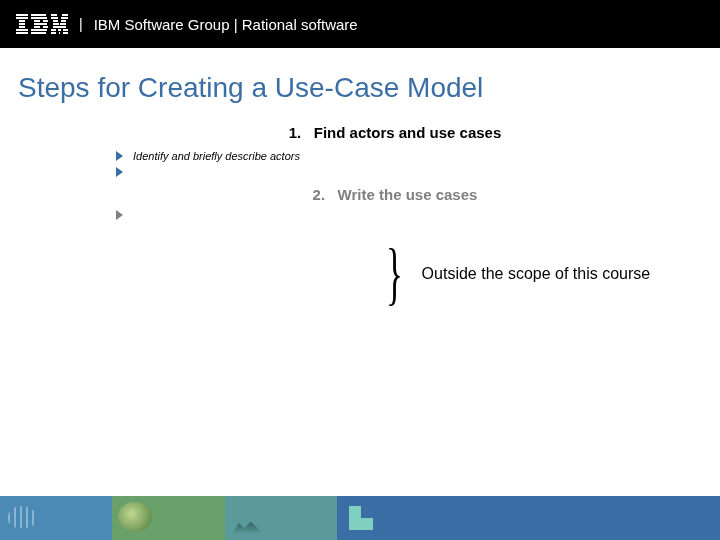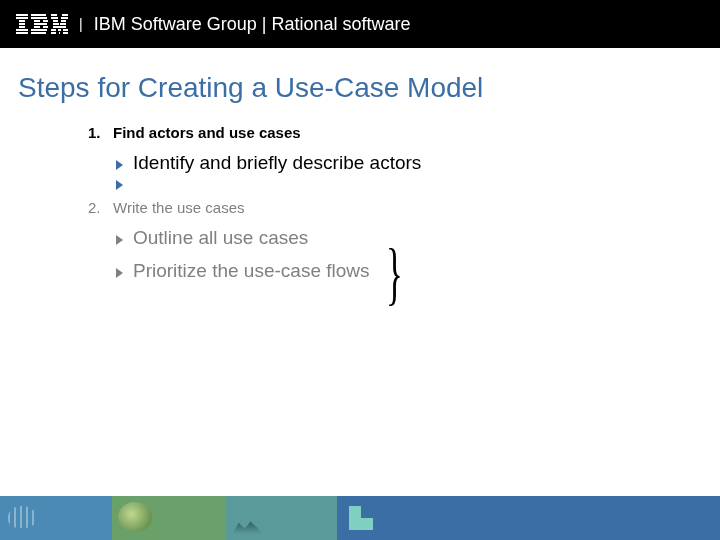--- a/index.html
+++ b/index.html
@@ -28,54 +28,56 @@
     align-items: flex-end;
     height: 20px;
   }
   .ibm-logo svg { display:block; }
   .divider {
     color: #ffffff;
     font-size: 14px;
     margin: 0 1px;
   }
   .header-text {
-    font-size: 18px;
+    font-size: 15px;
     font-weight: normal;
   }
   .white-strip {
     height: 14px;
     background: #ffffff;
   }
   .content {
     padding: 2px 18px 0 18px;
   }
   .title {
     color: #3b6ea5;
     font-size: 28px;
     font-weight: normal;
     margin: 8px 0 20px 0;
   }
   .step {
     margin-left: 70px;
     margin-bottom: 4px;
+    text-align: center;
   }
   .step-head {
     font-size: 15px;
     color: #000000;
     margin-bottom: 6px;
   }
   .step-head.bold { font-weight: bold; }
-  .step-head.gray { color: #808080; }
+  .step-head.gray { color: #808080; font-weight: bold; }
   .sub {
     margin-left: 28px;
-    font-size: 19px;
+    font-size: 11px;
     color: #000000;
     line-height: 1.7;
     display: flex;
     align-items: baseline;
+    font-style: italic;
   }
   .sub.gray { color: #808080; }
   .bullet-tri {
     display: inline-block;
     width: 0; height: 0;
     border-top: 5px solid transparent;
     border-bottom: 5px solid transparent;
     margin-right: 10px;
     position: relative;
     top: 1px;
@@ -225,31 +227,27 @@
   </div>
 
   <div class="step" style="margin-top:10px;">
     <div class="step-head gray">
       <span>2.</span>
       <span>&nbsp;</span>
       <span>Write the use cases</span>
     </div>
     <div class="sub gray">
       <span class="bullet-tri gray"></span>
-      <span>Outline all use cases</span>
-    </div>
-    <div class="sub gray">
-      <span class="bullet-tri gray"></span>
-      <span>Prioritize the use-case flows</span>
     </div>
   </div>
 </div>
 
 <div class="annotation-wrap">
   <span class="brace">}</span>
+  <span class="annotation-text">Outside the scope of this course</span>
 </div>
 
 <div class="footer">
   <div class="left">
     <div class="seg seg1"></div>
     <div class="seg seg2"></div>
     <div class="seg seg3"></div>
     <div class="seg seg4"></div>
     <div class="seg seg5"></div>
   </div>

